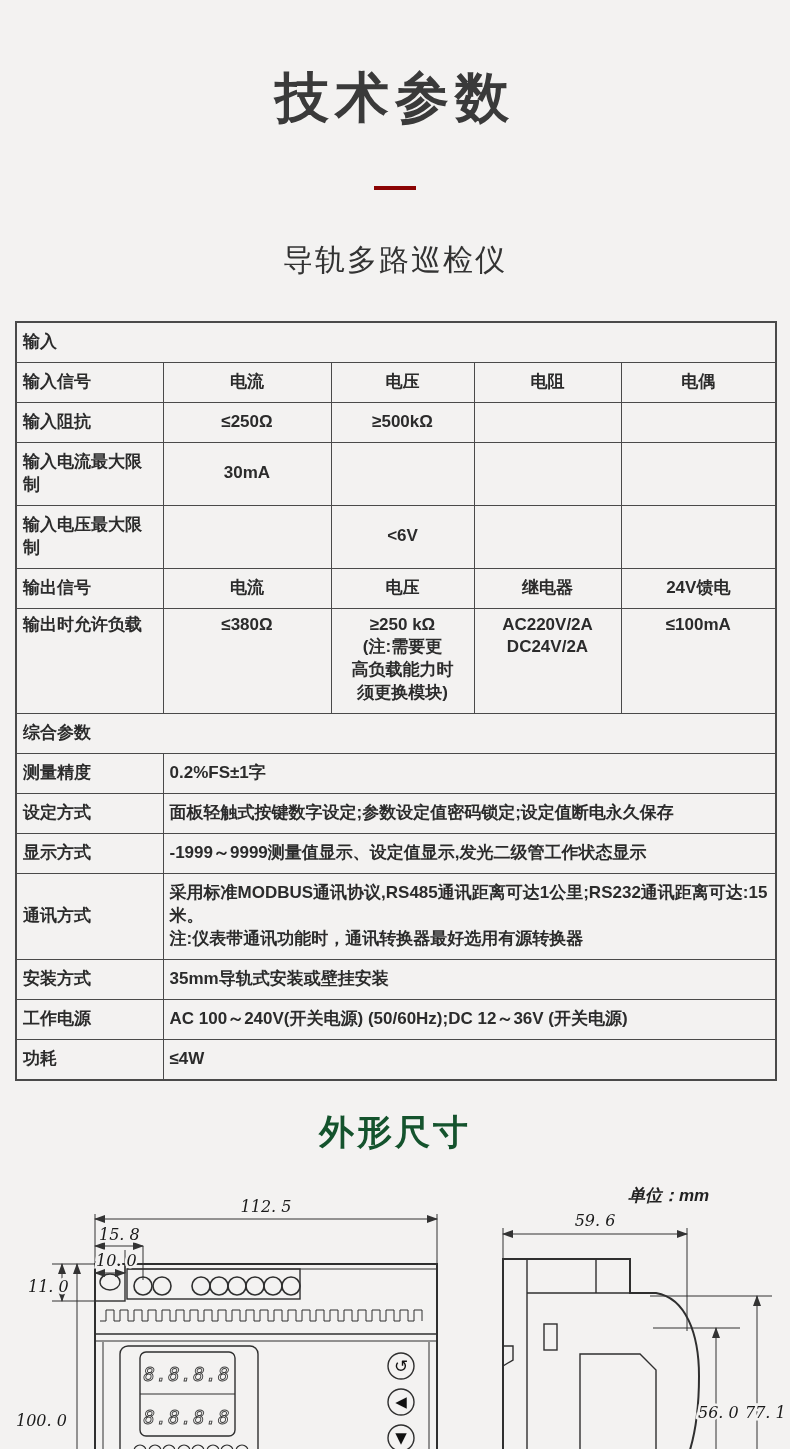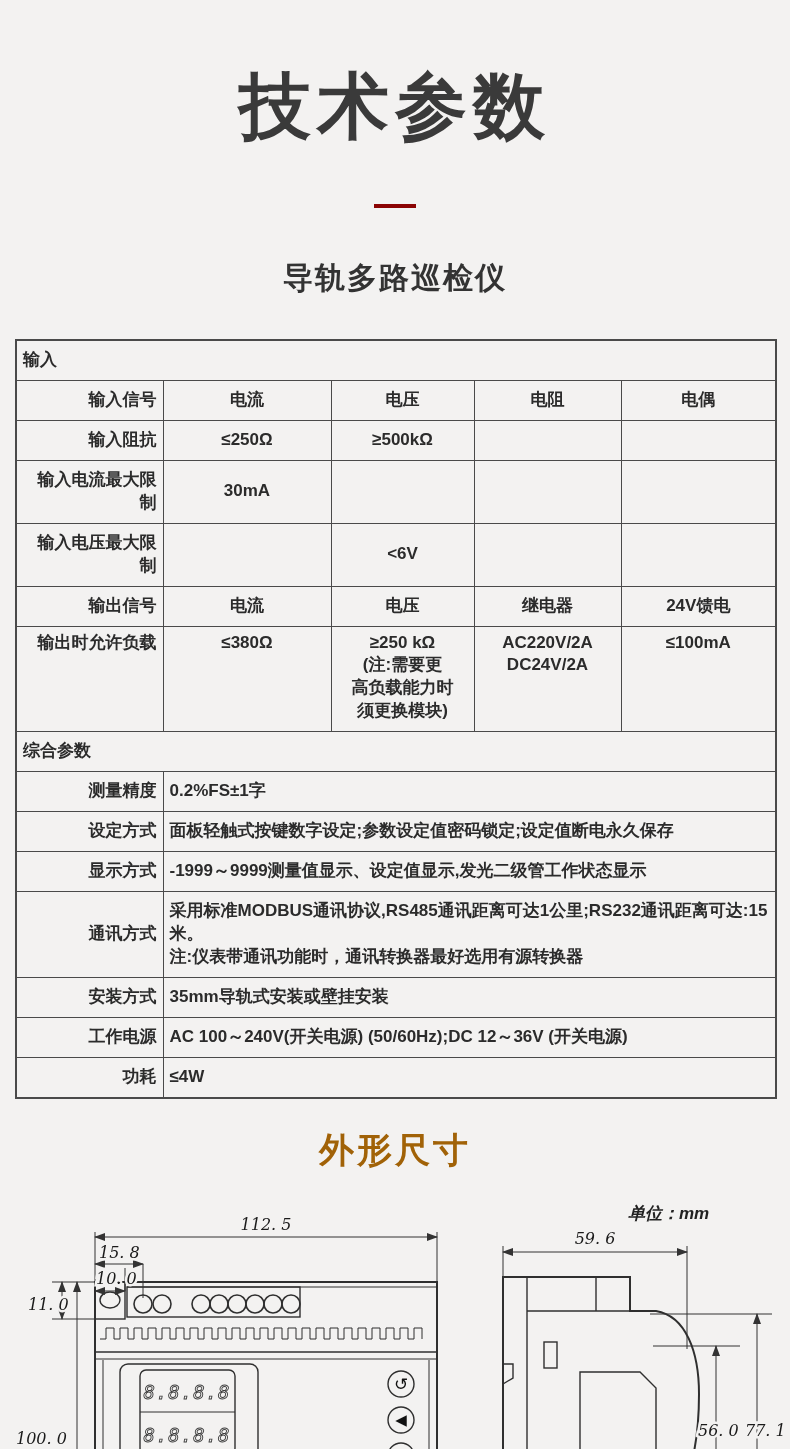--- a/index.html
+++ b/index.html
@@ -7,31 +7,31 @@
   body {
     background:#f3f2f1;
     font-family:"Liberation Sans", sans-serif;
     color:#2b2b2b;
     width:790px; height:1449px;
     overflow:hidden;
   }
   .page-title {
     margin-top:70px;
     text-align:center;
-    font-size:72px; font-weight:bold; letter-spacing:6px;
+    font-size:54px; font-weight:bold; letter-spacing:6px;
     color:#3a3a3a; line-height:1;
   }
   .title-divider {
     width:42px; height:4px; background:#8b0404;
     margin:62px auto 0 auto;
   }
   .subtitle {
     margin-top:50px;
     text-align:center;
-    font-size:30px; font-weight:bold; letter-spacing:2px;
+    font-size:30px; font-weight:normal; letter-spacing:2px;
     color:#333;
   }
   table.spec {
     margin:40px 15px 0 15px;
     width:760px;
     border-collapse:collapse;
     table-layout:fixed;
     border:2px solid #4a4a4a;
   }
   table.spec td {
@@ -42,29 +42,29 @@
     height:24px;
     vertical-align:middle;
     line-height:1.35;
   }
   table.spec col.c0 { width:147px; }
   table.spec col.c1 { width:168px; }
   table.spec col.c2 { width:143px; }
   table.spec col.c3 { width:147px; }
   table.spec col.c4 { width:155px; }
   td.sec  { text-align:left; padding-left:8px; }
-  td.lbl  { text-align:right; padding-left:6px; }
+  td.lbl  { text-align:left; padding-left:6px; }
   td.val  { text-align:center; white-space:pre-line; }
   td.gval { text-align:left; padding-left:10px; white-space:pre-line; font-weight:600; }
   tr.tall td { vertical-align:top; padding-top:5px; }
   .dims-title {
     margin-top:28px;
     text-align:center;
     font-size:35px; font-weight:bold; letter-spacing:3px;
-    color:#a16207;
+    color:#14532d;
   }
   .drawing-wrap { margin-top:20px;font-style:italic; }
   
   .ol   { fill:none; stroke:#2f2f2f; stroke-width:2; }
   .ol1  { fill:none; stroke:#2f2f2f; stroke-width:1.4; }
   .thin { fill:none; stroke:#2f2f2f; stroke-width:1; }
   .dim  { stroke:#333; stroke-width:1; fill:none; }
   .dimt {
     font-family:"DejaVu Serif", serif;
     font-size:16px; fill:#1a1a1a;

